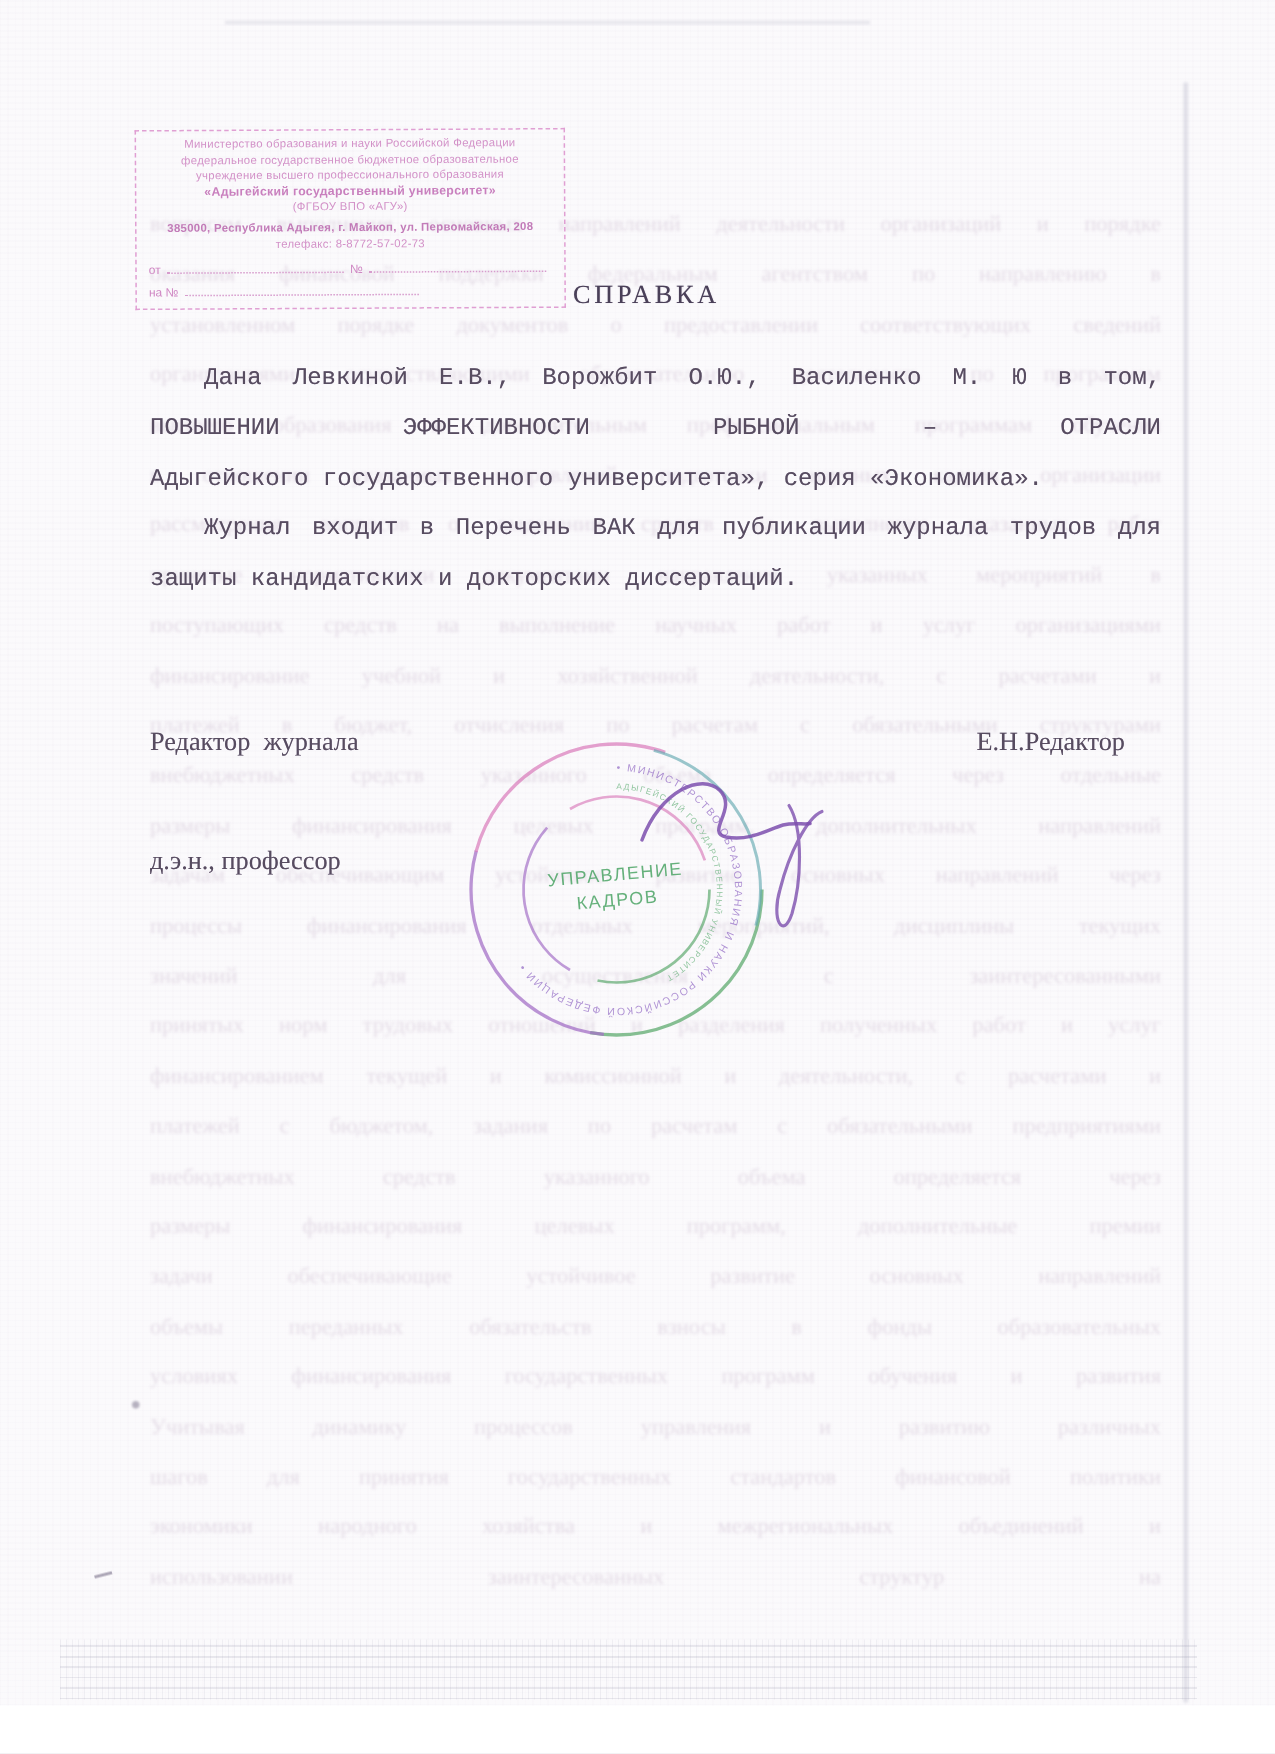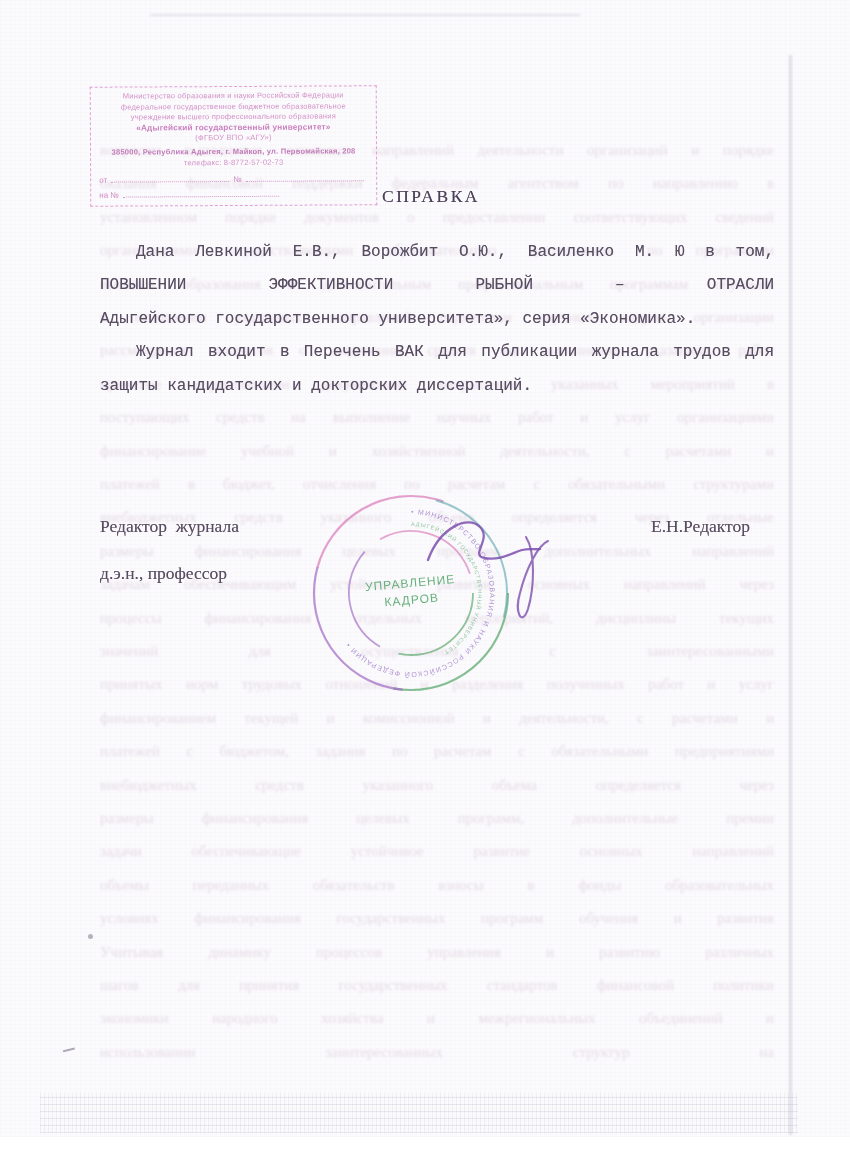--- a/index.html
+++ b/index.html
@@ -130,21 +130,21 @@
   <div class="doc-title">СПРАВКА</div>
 
   <div class="body-block">
       <div class="b-line just indent">Дана   Левкиной  Е.В., Ворожбит О.Ю., Василенко М. Ю    в том,</div>
       <div class="b-line just">ПОВЫШЕНИИ   ЭФФЕКТИВНОСТИ   РЫБНОЙ   –  ОТРАСЛИ</div>
       <div class="b-line">Адыгейского  государственного университета», серия «Экономика».</div>
       <div class="b-line just indent">Журнал входит в Перечень ВАК для публикации журнала трудов для</div>
       <div class="b-line">защиты кандидатских и докторских диссертаций.</div>
     </div>
 
-  <div class="sig-row" style="top:516px;">
+  <div class="sig-row" style="top:484px;">
     <span class="ws">Редактор  журнала</span>
     <span class="sig-name">Е.Н.Редактор</span>
   </div>
   <div class="sig-row" style="top:551px;margin-top:12px;">
     <span class="ws">д.э.н., профессор</span>
   </div>
 
   <svg class="round-stamp" width="212" height="212" viewBox="0 0 212 212">
     <defs>
       <path id="rs-outer-path" d="M106,27 a79,79 0 1 1 -0.1,0"></path>

